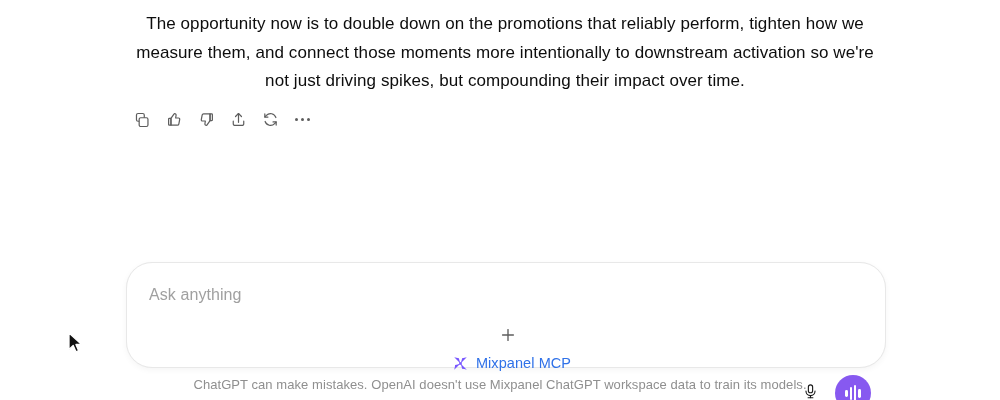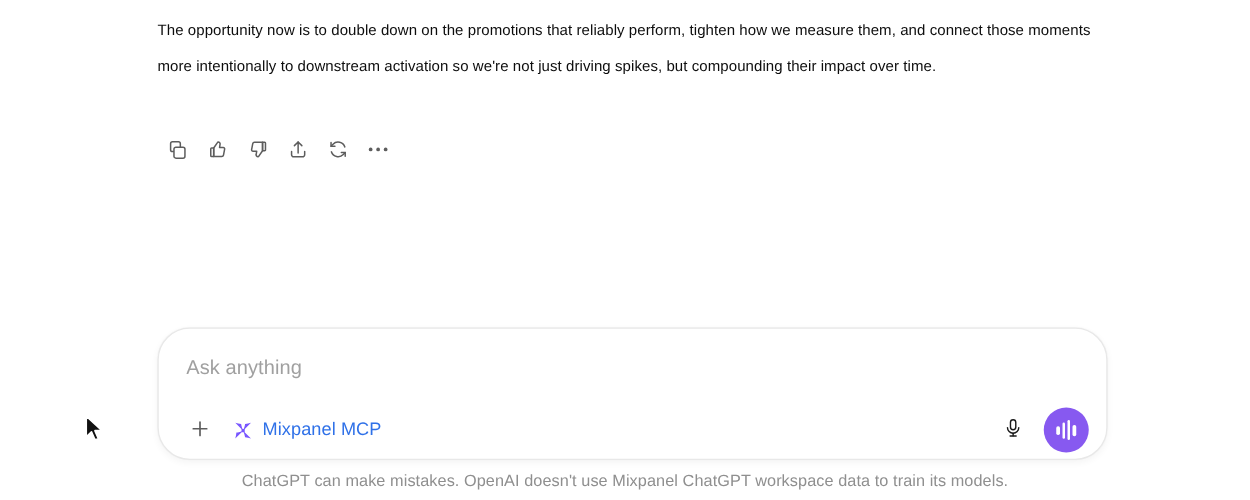--- a/index.html
+++ b/index.html
@@ -19,26 +19,27 @@
 
   
   .message-area {
     position: absolute;
     left: 126px;
     top: 0px;
     width: 760px;
   }
 
   .message-text {
-    font-size: 12px;
+    font-size: 17px;
     line-height: 28.5px;
     color: #0d0d0d;
     letter-spacing: 0.005em;
     padding-top: 10px;
     width: 758px;
+    text-align: center;
   }
 
   
   .action-row {
     position: absolute;
     left: 126px;
     top: 105px;
     display: flex;
     align-items: center;
     gap: 0px;
@@ -100,20 +101,21 @@
   .composer-input::placeholder { color: #a0a0a0; opacity: 1; }
 
   .composer-bottom {
     position: absolute;
     left: 0; right: 0;
     top: 58px;
     height: 46px;
     display: flex;
     align-items: center;
     padding: 0 14px 0 18px;
+    flex-direction: column;
   }
 
   .plus-btn {
     width: 30px; height: 30px;
     display: flex; align-items: center; justify-content: center;
     border: none; background: transparent; cursor: pointer;
     border-radius: 50%;
     color: #5d5d5d;
     flex: 0 0 auto;
   }

